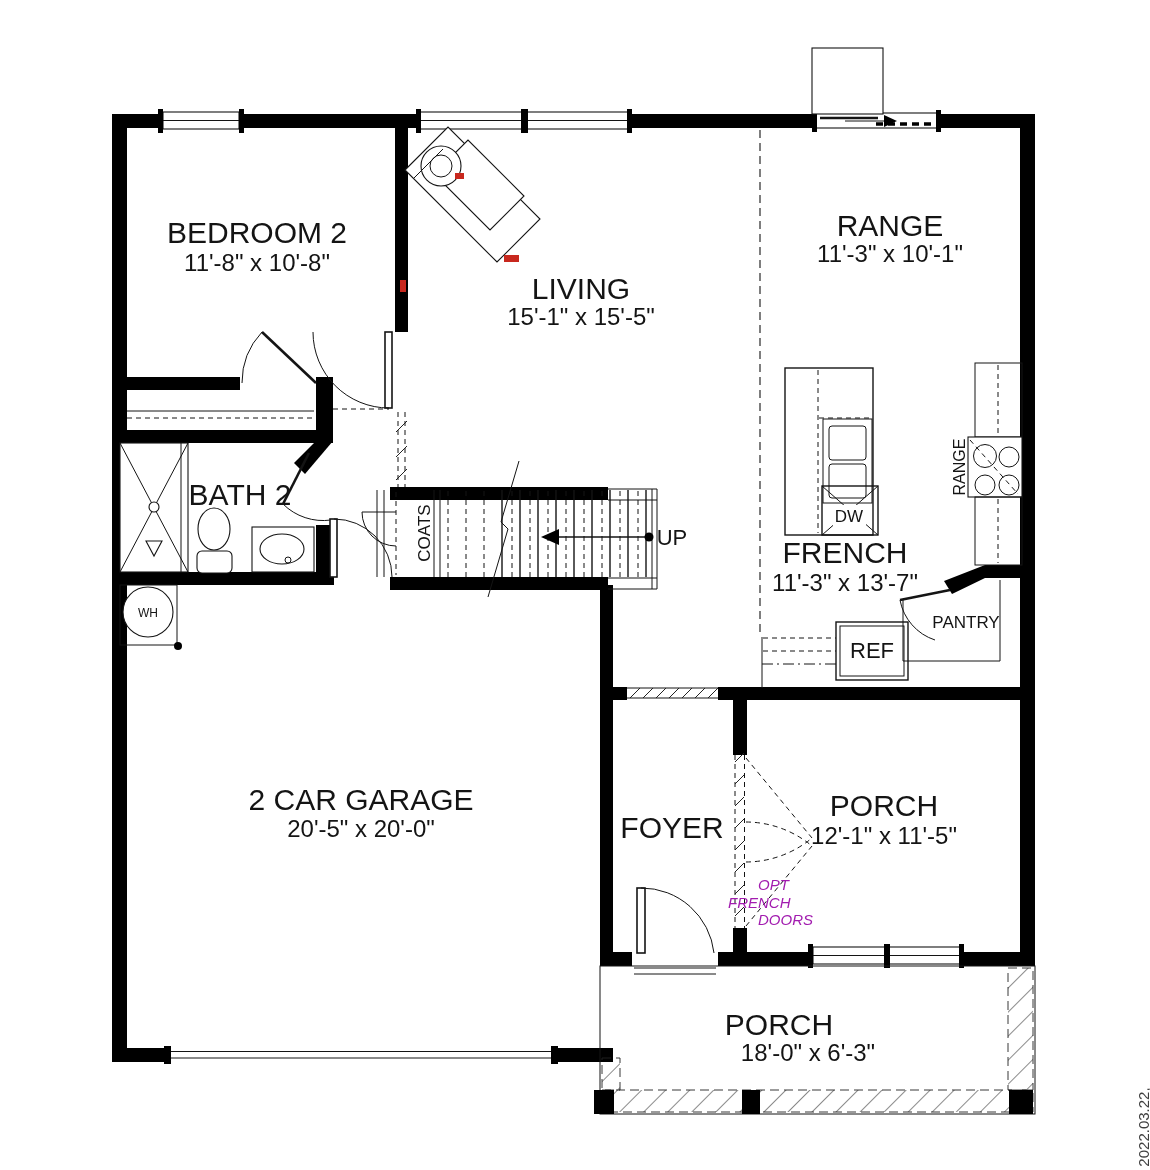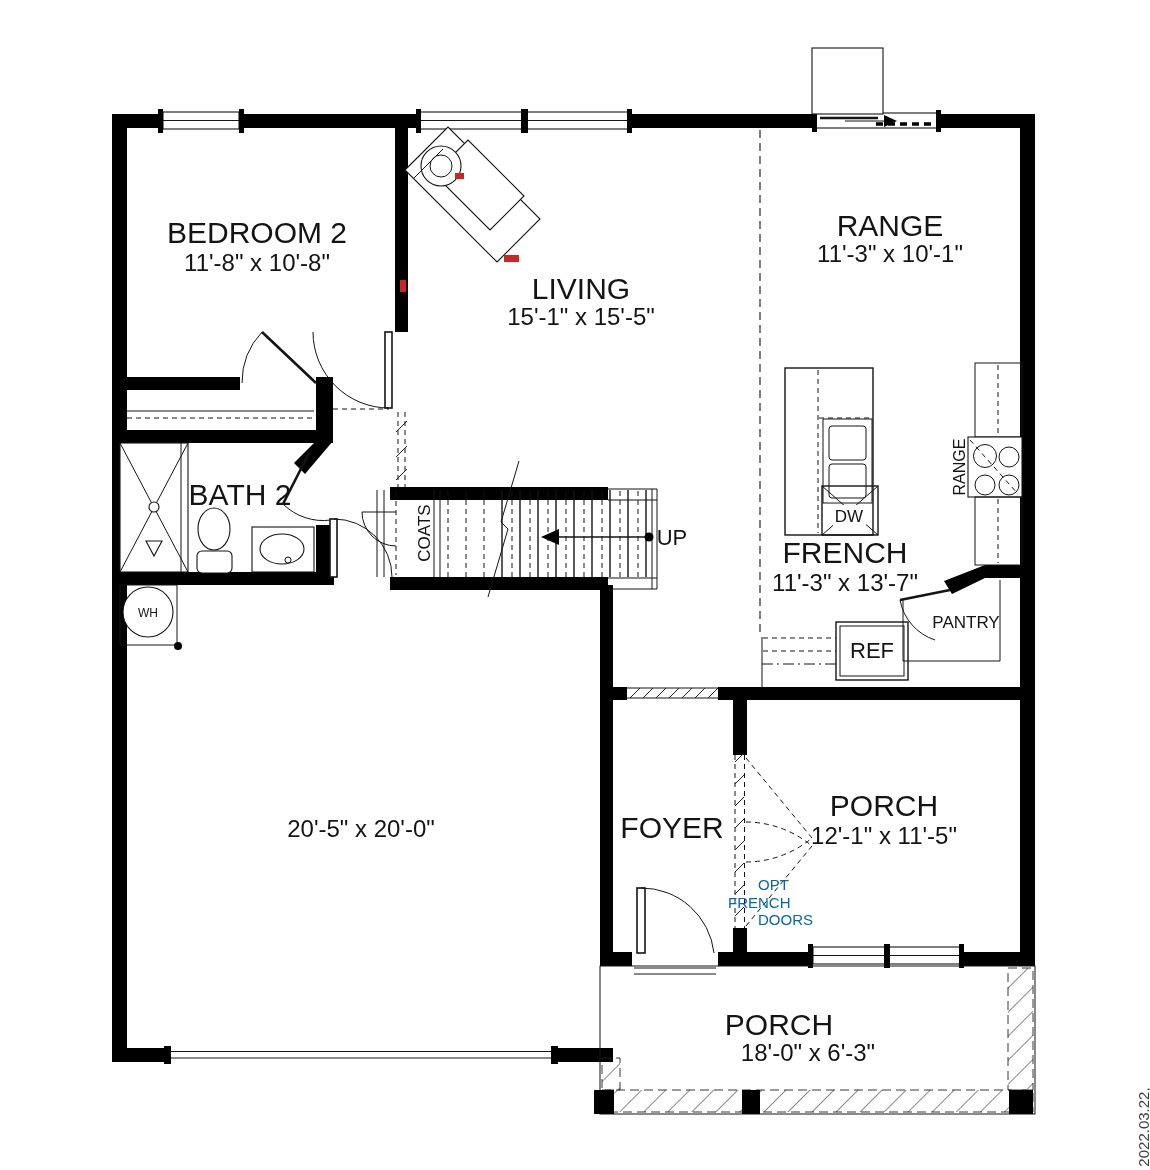--- a/index.html
+++ b/index.html
@@ -1,20 +1,20 @@
 <!DOCTYPE html>
 <html><head>
 <meta charset="utf-8">
 <style>
   html,body{margin:0;padding:0;background:#fff;}
   #stage{position:relative;width:1150px;height:1170px;background:#fff;overflow:hidden;
          font-family:"Liberation Sans",sans-serif;}
   .lbl{position:absolute;transform:translate(-50%,-50%);color:#141414;white-space:nowrap;line-height:1;}
   .lbl.rot{transform:translate(-50%,-50%) rotate(-90deg);}
-  .lbl-l{position:absolute;transform:translateY(-50%);color:#0369a1;white-space:nowrap;line-height:1;}
+  .lbl-l{position:absolute;transform:translateY(-50%);color:#a21caf;white-space:nowrap;line-height:1;font-style:italic;}
   .s30{font-size:30px;}
   .s24{font-size:24px;}
   .s18{font-size:22px;}
   .s17{font-size:17px;}
   .s16{font-size:16px;}
   .s15{font-size:15px;}
   .s14{font-size:12px;}
   .datestamp{color:#3f3f3f;}
   
   .w{fill:#000;stroke:none;}
@@ -316,20 +316,21 @@
 <div class="lbl s24" style="left:581px;top:317px">15'-1" x 15'-5"</div>
 
 <div class="lbl s30" style="left:890px;top:226px">RANGE</div>
 <div class="lbl s24" style="left:890px;top:254px">11'-3" x 10'-1"</div>
 
 <div class="lbl s30" style="left:240px;top:495px">BATH 2</div>
 
 <div class="lbl s30" style="left:845px;top:553px">FRENCH</div>
 <div class="lbl s24" style="left:845px;top:583px">11'-3" x 13'-7"</div>
 
+<div class="lbl s30" style="left:361px;top:800px">2 CAR GARAGE</div>
 <div class="lbl s24" style="left:361px;top:829px">20'-5" x 20'-0"</div>
 
 <div class="lbl s30" style="left:672px;top:828px">FOYER</div>
 
 <div class="lbl s30" style="left:884px;top:806px">PORCH</div>
 <div class="lbl s24" style="left:884px;top:836px">12'-1" x 11'-5"</div>
 
 <div class="lbl s30" style="left:779px;top:1025px">PORCH</div>
 <div class="lbl s24" style="left:808px;top:1053px">18'-0" x 6'-3"</div>
 

